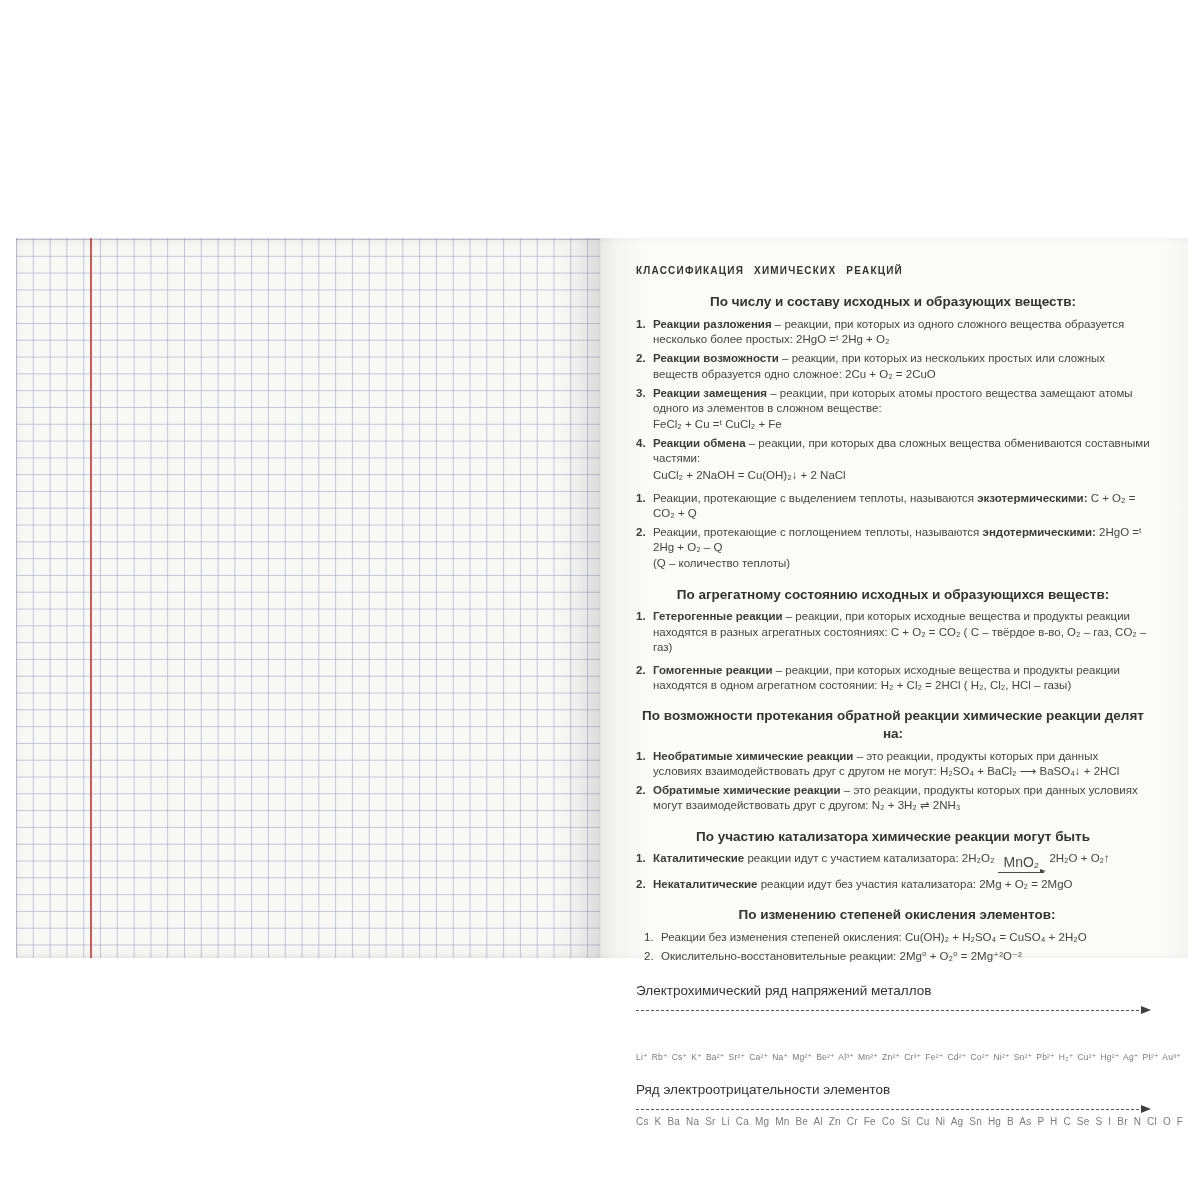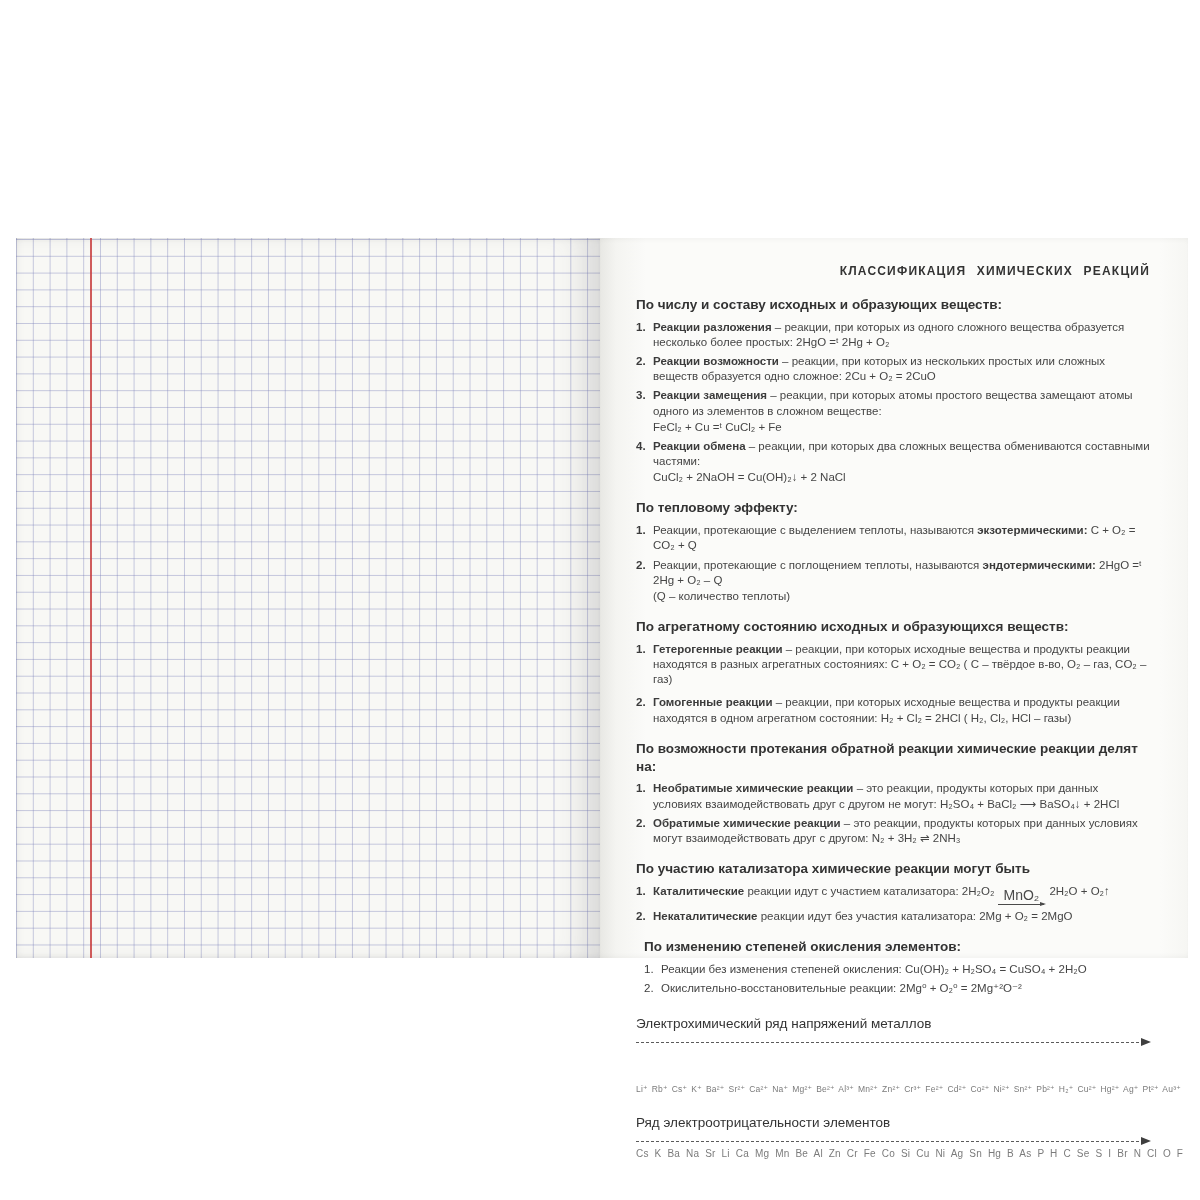--- a/index.html
+++ b/index.html
@@ -28,24 +28,24 @@
   .right-page{
     position:absolute;left:600px;top:0;width:588px;height:720px;
     background:linear-gradient(90deg,#e8e8e4 0px,#f4f4f1 16px,#fbfbf9 46px,#fbfbf9 560px,#f6f6f3 588px);
     box-shadow:inset 0 4px 6px -4px rgba(60,60,70,0.08), inset 0 -4px 6px -4px rgba(60,60,70,0.08);
   }
   .content{
     position:absolute;left:36px;top:22px;width:514px;
     font-size:11.5px;line-height:1.32;color:#454545;
   }
   .doc-title{
-    text-align:right;font-weight:700;font-size:12px;color:#333;
+    text-align:left;font-weight:700;font-size:10px;color:#333;
     letter-spacing:1.2px;margin:4px 0 16px 0;word-spacing:6px;
   }
-  .sec-h{font-weight:700;font-size:13.5px;color:#333;margin:14px 0 6px 0;}
+  .sec-h{font-weight:700;font-size:13.5px;color:#333;margin:14px 0 6px 0;text-align:center;}
   .item{display:flex;margin:0 0 4px 0;}
   .item .num{flex:none;width:17px;font-weight:700;color:#3b3b3b;}
   .item.plainnum .num{font-weight:400;}
   .item .txt{flex:1;}
   .item b{color:#3b3b3b;}
   .eqline{margin-top:1px;}
   .gap8{margin-bottom:8px;}
   .indent8{padding-left:8px;}
   
   .cat{display:inline-flex;flex-direction:column;align-items:center;vertical-align:-5px;margin:0 5px 0 4px;}
@@ -90,21 +90,20 @@
           <div class="eqline">FeCl₂ + Cu =ᵗ CuCl₂ + Fe</div>
         </div>
       </div>
       <div class="item gap8">
         <span class="num">4.</span>
         <div class="txt"><b>Реакции обмена</b><span> – реакции, при которых два сложных вещества обмениваются составными частями:</span>
           <div class="eqline">CuCl₂ + 2NaOH = Cu(OH)₂↓ + 2 NaCl</div>
         </div>
       </div>
 
-      <div class="sec-h">По тепловому эффекту:</div>
       <div class="item">
         <span class="num">1.</span>
         <div class="txt"><span>Реакции, протекающие с выделением теплоты, называются </span><b>экзотермическими:</b><span> C + O₂ = CO₂ + Q</span></div>
       </div>
       <div class="item gap8">
         <span class="num">2.</span>
         <div class="txt"><span>Реакции, протекающие с поглощением теплоты, называются </span><b>эндотермическими:</b><span> 2HgO =ᵗ 2Hg + O₂ – Q</span>
           <div class="eqline">(Q – количество теплоты)</div>
         </div>
       </div>

